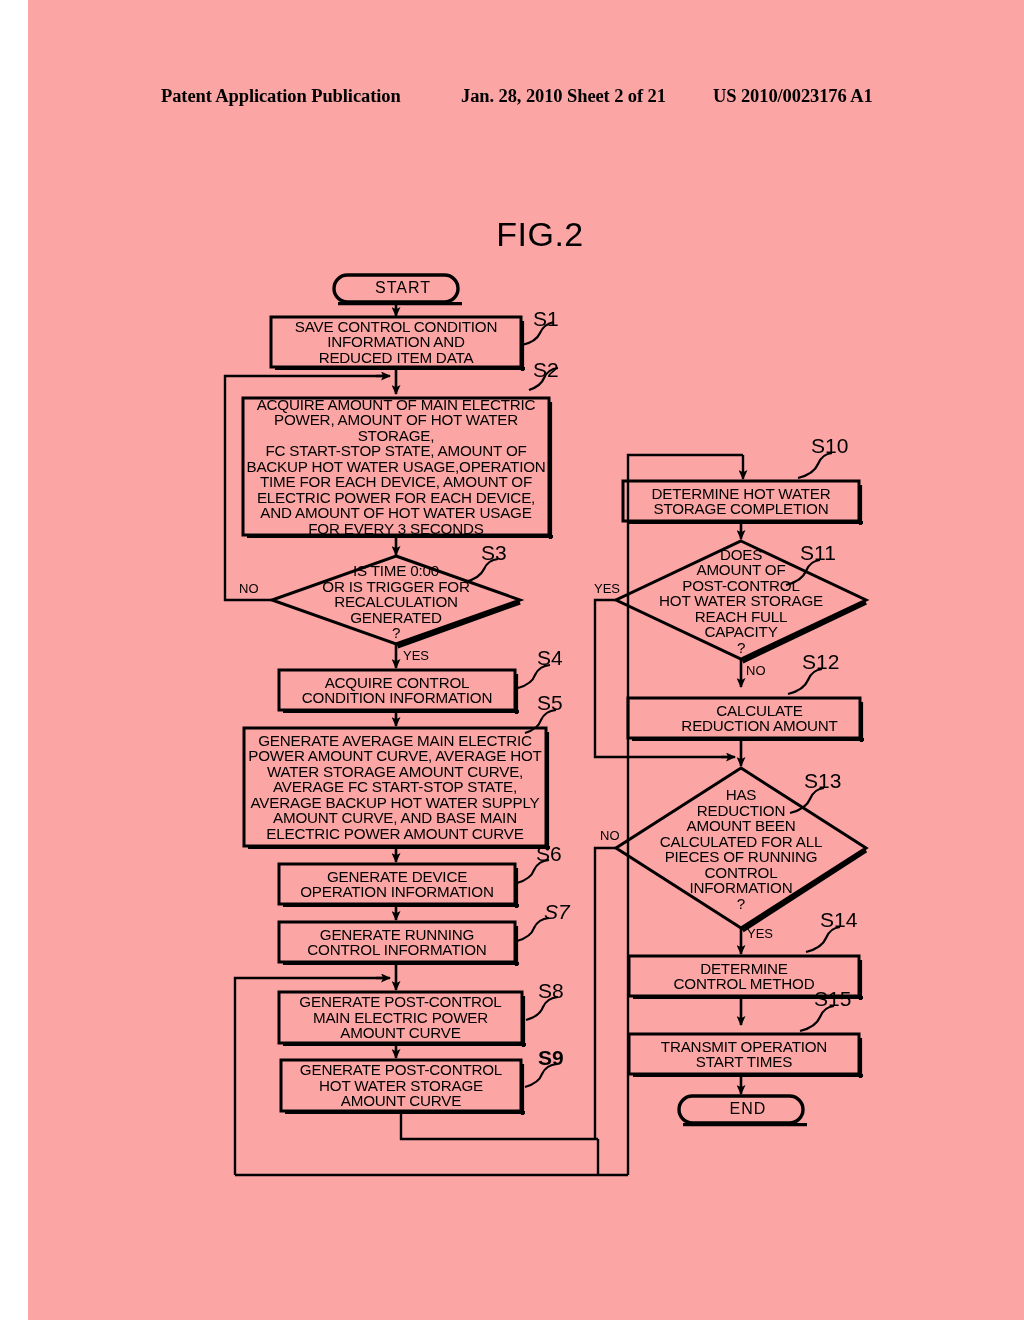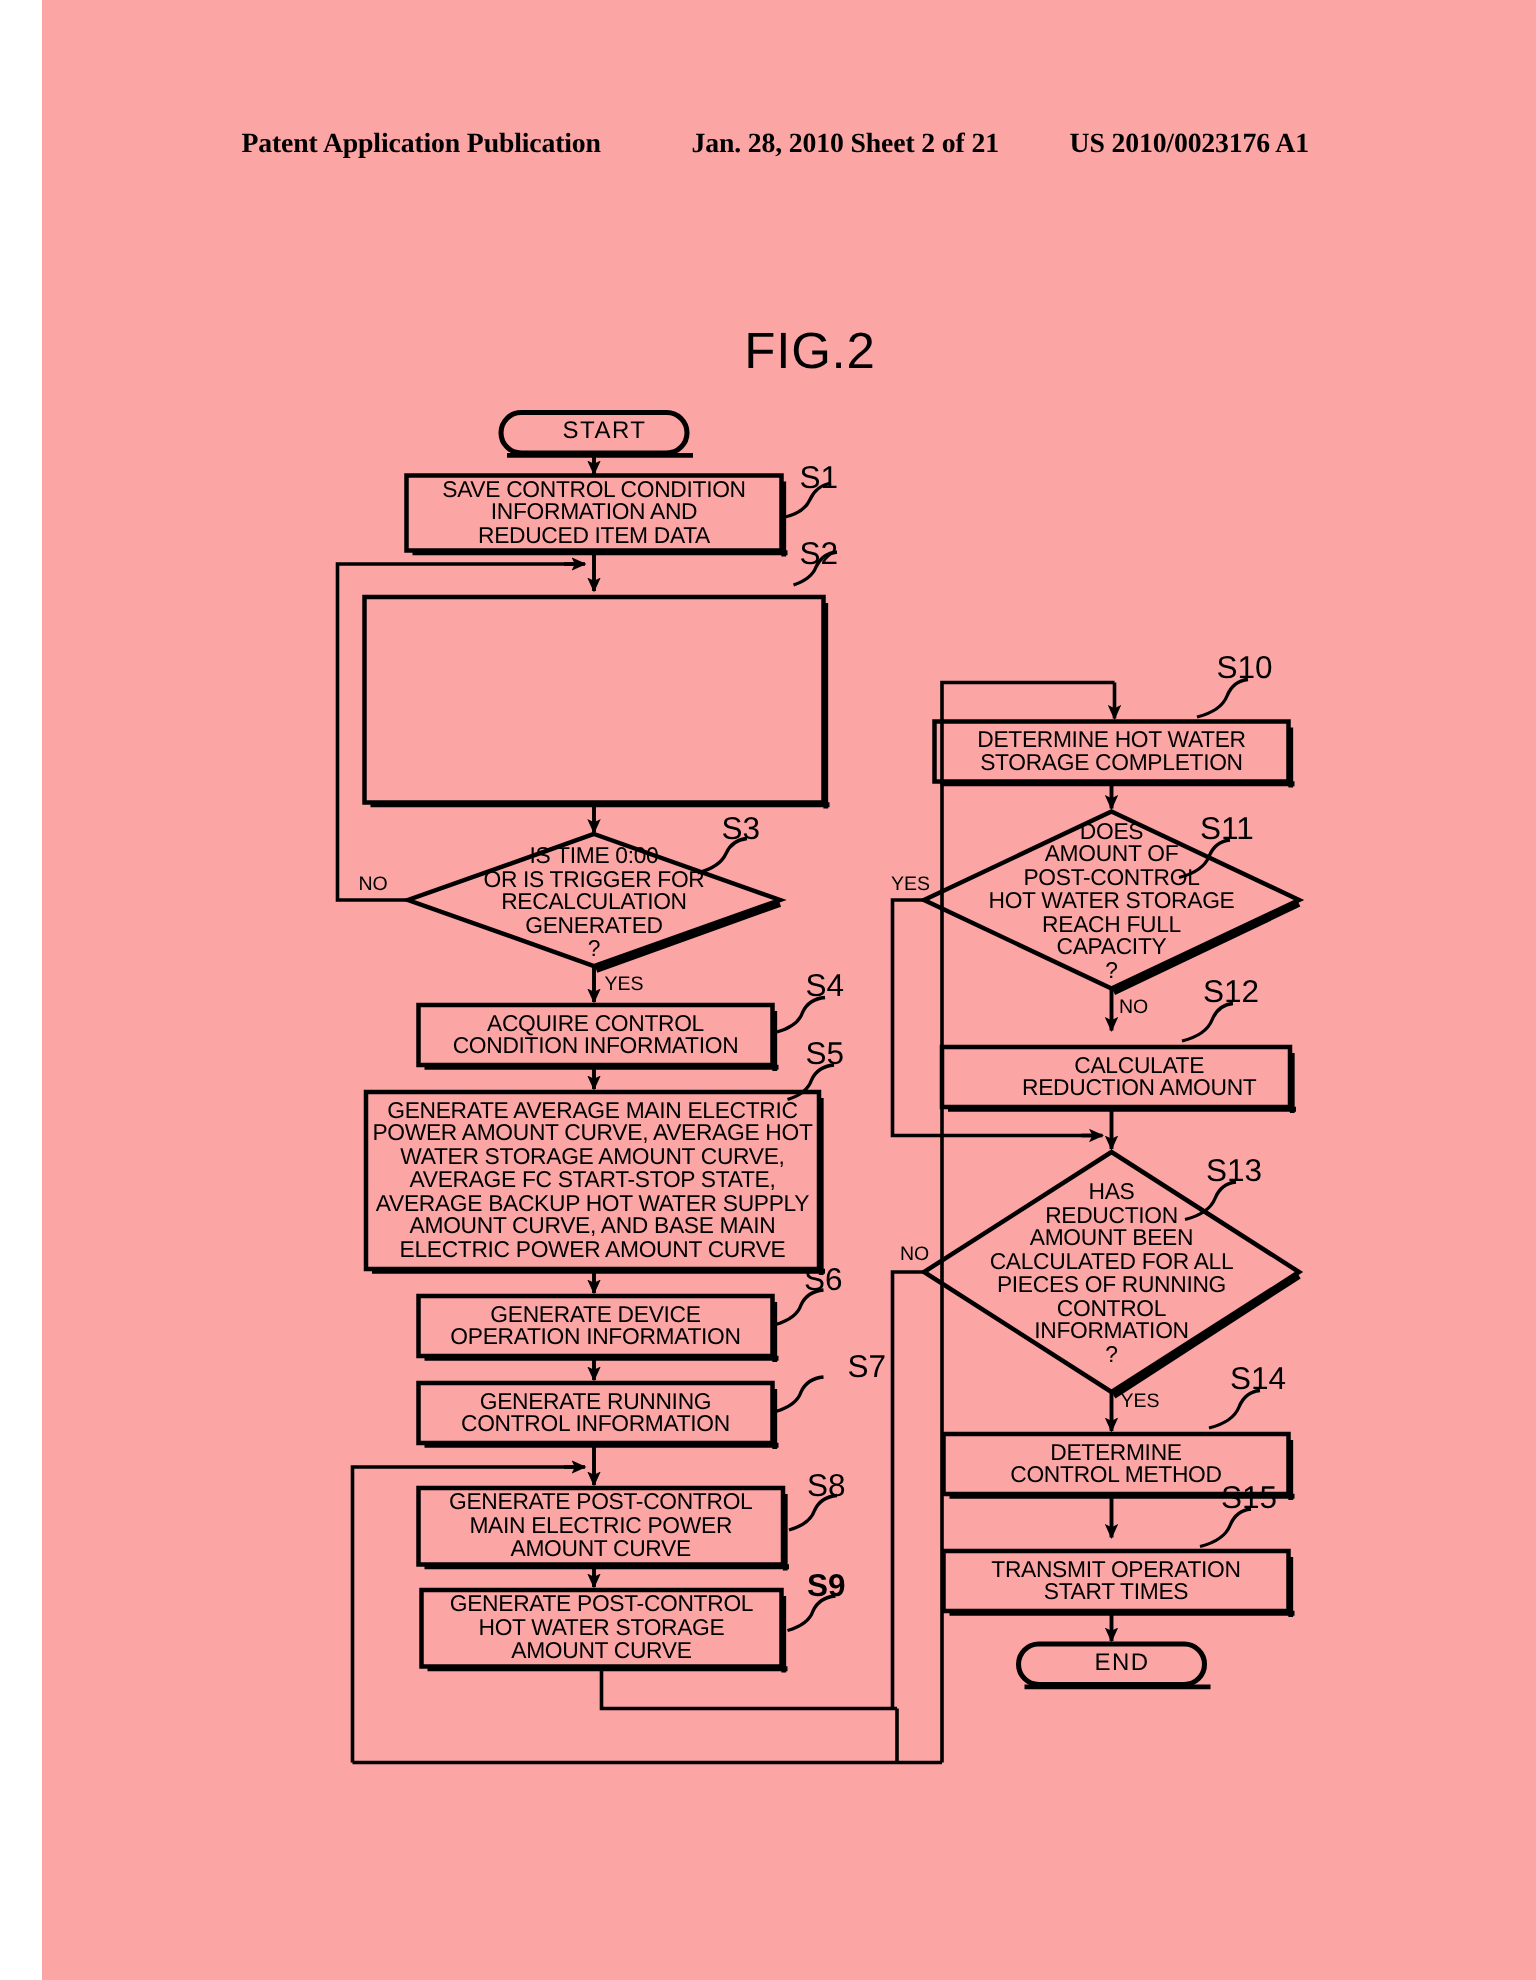--- a/index.html
+++ b/index.html
@@ -227,20 +227,28 @@
 
       </g>
     </svg>
 
     <div class="node term" style="left:306px; top:275px; width:124px; height:27px;">START</div>
 
     <div class="node proc" style="left:243px; top:317px; width:250px; height:50px;">SAVE CONTROL CONDITION
 INFORMATION AND
 REDUCED ITEM DATA</div>
 
+    <div class="node proc" style="left:215px; top:398px; width:306px; height:137px;">ACQUIRE AMOUNT OF MAIN ELECTRIC
+POWER, AMOUNT OF HOT WATER STORAGE,
+FC START-STOP STATE, AMOUNT OF
+BACKUP HOT WATER USAGE,OPERATION
+TIME FOR EACH DEVICE, AMOUNT OF
+ELECTRIC POWER FOR EACH DEVICE,
+AND AMOUNT OF HOT WATER USAGE
+FOR EVERY 3 SECONDS</div>
 
     <div class="node dec" style="left:268px; top:560px; width:200px; height:84px;">IS TIME 0:00
 OR IS TRIGGER FOR
 RECALCULATION
 GENERATED
 ?</div>
 
     <div class="node proc" style="left:251px; top:670px; width:236px; height:40px;">ACQUIRE CONTROL
 CONDITION INFORMATION</div>
 
@@ -296,21 +304,21 @@
 START TIMES</div>
 
     <div class="node term" style="left:651px; top:1096px; width:124px; height:27px;">END</div>
 
     <div class="steplabel" style="left:505px; top:307px;">S1</div>
     <div class="steplabel" style="left:505px; top:358px;">S2</div>
     <div class="steplabel" style="left:453px; top:541px;">S3</div>
     <div class="steplabel" style="left:509px; top:646px;">S4</div>
     <div class="steplabel" style="left:509px; top:691px;">S5</div>
     <div class="steplabel" style="left:508px; top:842px;">S6</div>
-    <div class="steplabel" style="left:537px; top:900px;">S7</div>
+    <div class="steplabel" style="left:516px; top:900px;font-style:italic;">S7</div>
     <div class="steplabel" style="left:510px; top:979px;text-align:right;">S8</div>
     <div class="steplabel" style="left:510px; top:1046px;font-weight:bold;">S9</div>
     <div class="steplabel" style="left:783px; top:434px;">S10</div>
     <div class="steplabel" style="left:772px; top:541px;">S11</div>
     <div class="steplabel" style="left:774px; top:650px;text-align:center;">S12</div>
     <div class="steplabel" style="left:776px; top:769px;">S13</div>
     <div class="steplabel" style="left:792px; top:908px;">S14</div>
     <div class="steplabel" style="left:786px; top:987px;">S15</div>
 
     <div class="edgelabel" style="left:211px; top:581px;">NO</div>

